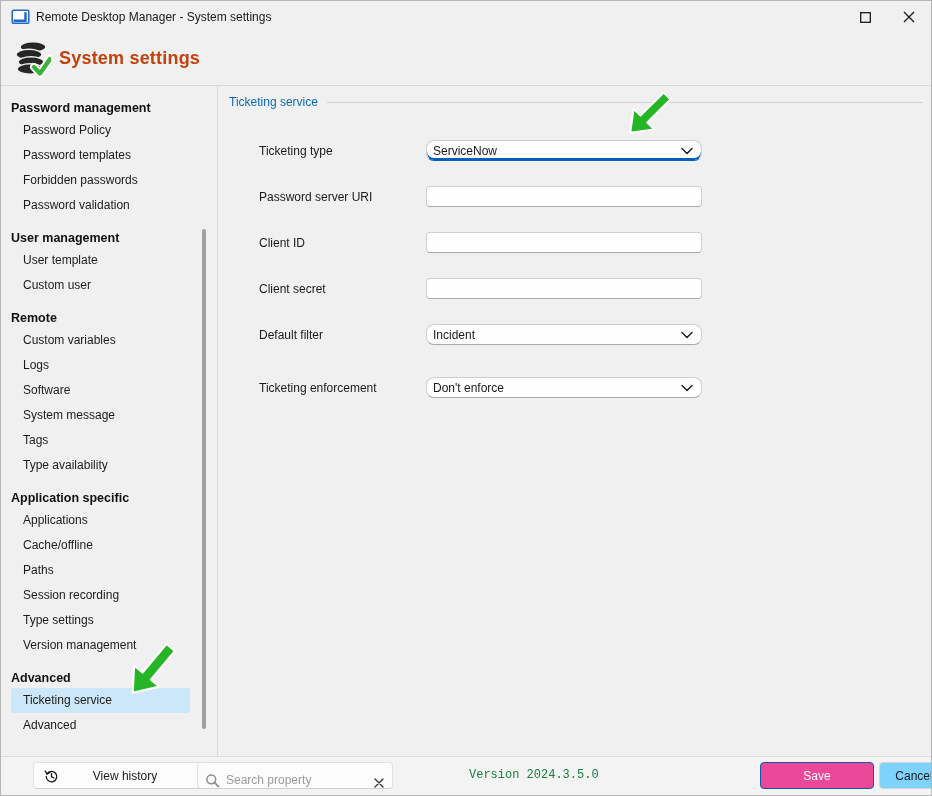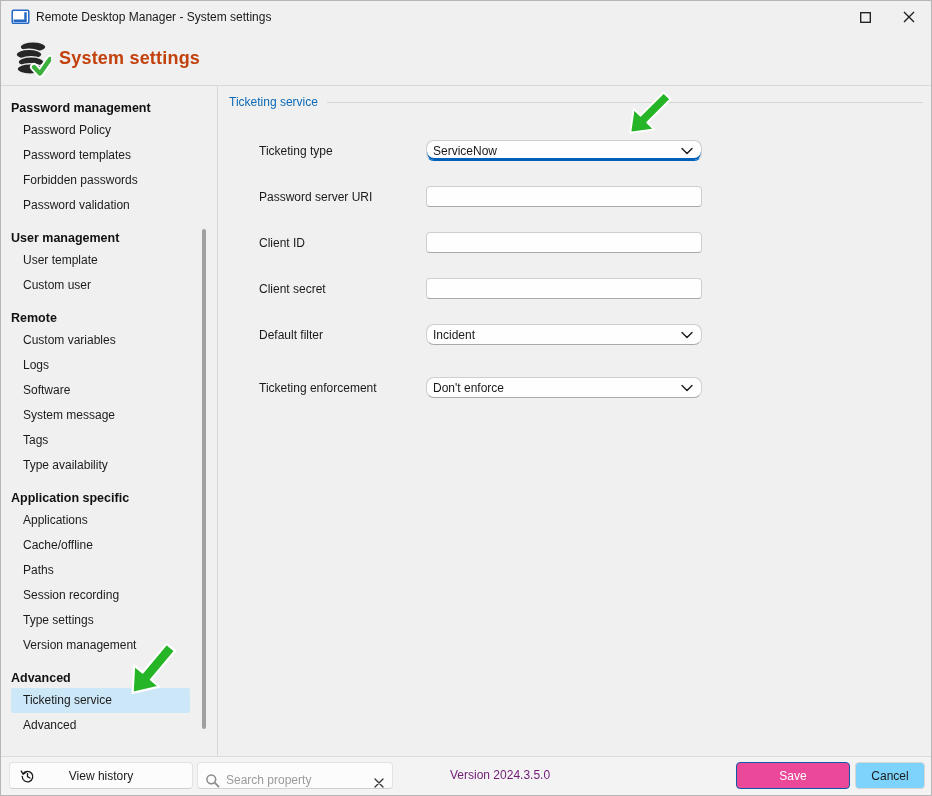--- a/index.html
+++ b/index.html
@@ -35,29 +35,29 @@
   .field-row{display:flex;align-items:center;margin-bottom:7px;height:39px;}
   .field-row.gap{margin-top:14px;}
   .flabel{width:167px;font-size:12px;color:#1a1a1a;}
   .tinput,.select{width:276px;height:21px;box-sizing:border-box;background:#fefefe;border:1px solid #cfcfcf;border-bottom-color:#a9a9a9;border-radius:4px;font-family:"Liberation Sans",sans-serif;font-size:12px;color:#1a1a1a;}
   .tinput{padding:0 6px;outline:none;}
   .select{display:flex;align-items:center;justify-content:space-between;padding:0 8px 0 6px;cursor:default;border-radius:8px;}
   .select.focused{box-shadow:inset 0 -2px 0 #005fb8;border-bottom-color:#005fb8;}
   .sel-val{white-space:nowrap;}
   
   .footer{position:absolute;left:0;right:0;bottom:0;height:38px;background:#f3f3f3;border-top:1px solid #dcdcdc;}
-  .btn{position:absolute;top:5px;height:27px;border-radius:4px;box-sizing:border-box;display:flex;align-items:center;justify-content:center;font-size:12px;cursor:default;}
+  .btn{position:absolute;top:5px;height:27px;border-radius:4px;box-sizing:border-box;display:flex;align-items:center;justify-content:center;font-size:12px;cursor:default;margin-left:24px;}
   .btn-history{left:8px;width:184px;background:#fcfcfc;border:1px solid #e2e2e2;border-bottom-color:#d0d0d0;}
   .btn-history .hist-ic{position:absolute;left:10px;top:6px;}
   .searchbox{position:absolute;left:196px;top:5px;width:196px;height:27px;background:#fcfcfc;border:1px solid #e2e2e2;border-bottom-color:#d0d0d0;border-radius:4px;box-sizing:border-box;display:flex;align-items:flex-end;}
   .searchbox svg.mag{margin:0 4px 0 7px;flex:0 0 auto;}
   .searchbox input{flex:1;border:none;background:transparent;outline:none;font-family:"Liberation Sans",sans-serif;font-size:12px;color:#1a1a1a;min-width:0;}
   .searchbox input::placeholder{color:#9b9b9b;}
   .searchbox .clear{flex:0 0 auto;margin-right:8px;display:flex;align-items:center;}
-  .version{position:absolute;left:449px;top:0;line-height:37px;font-size:12px;color:#701a75;}
+  .version{position:absolute;left:468px;top:0;line-height:37px;font-size:12px;color:#15803d;font-family:Liberation Mono, monospace;}
   .btn-save{left:735px;width:114px;background:#ec4899;border:1px solid #0f5aa8;color:#fff;}
   .btn-cancel{left:854px;width:70px;background:#7dd3fc;border:1px solid #d6d6d6;color:#1a1a1a;}
   
   .annot{position:absolute;z-index:20;pointer-events:none;}
   #arrow-main{left:618px;top:85px;width:58px;height:58px;}
   #arrow-side{left:117px;top:637px;width:66px;height:66px;}
 </style>
 </head>
 <body>
 

